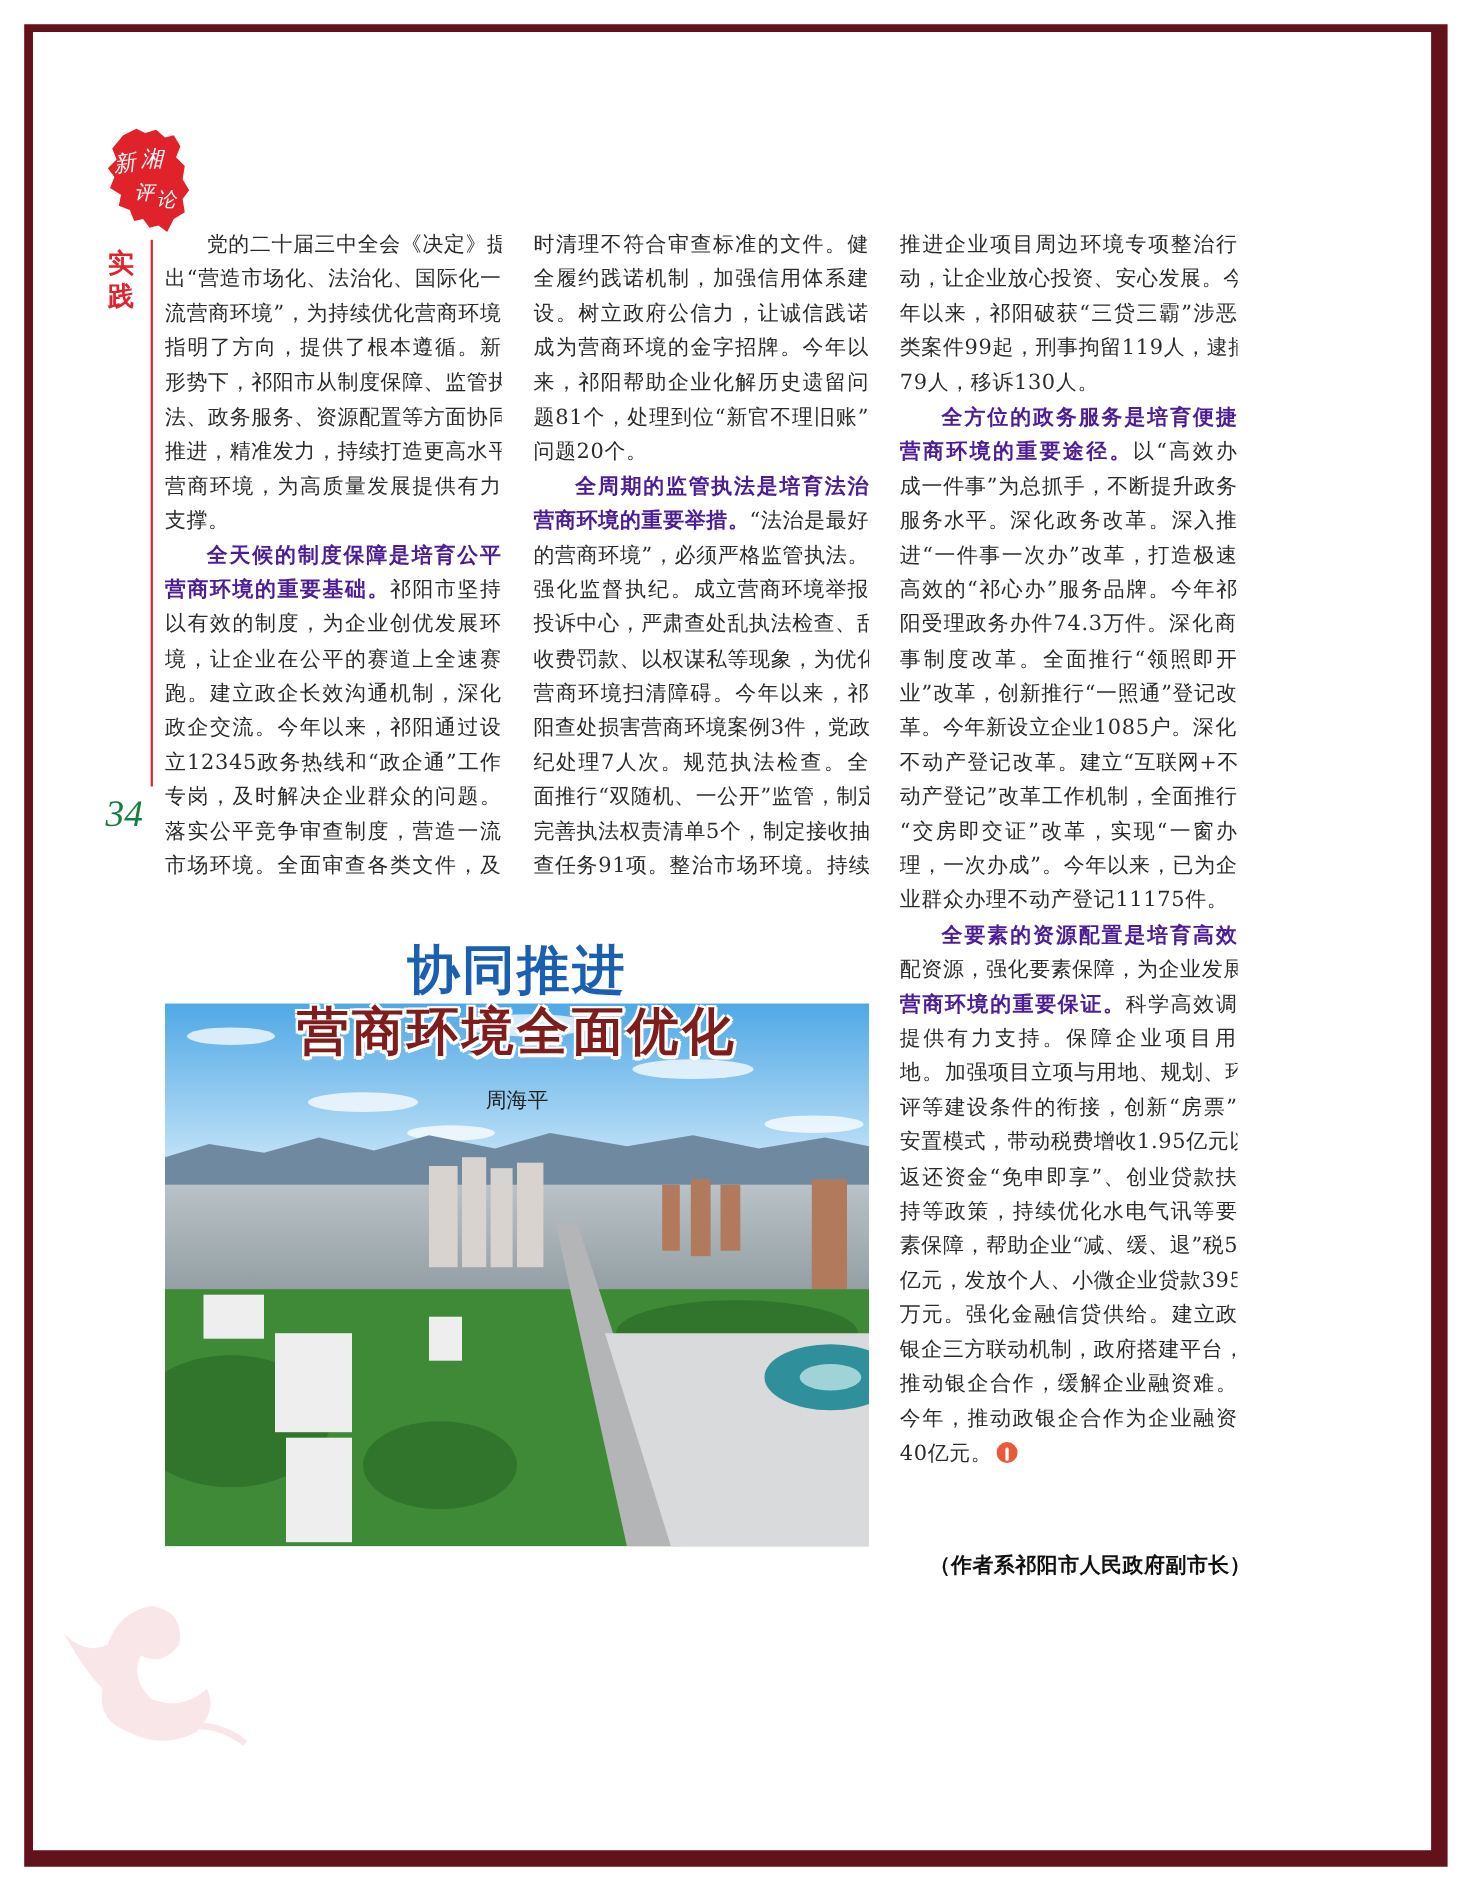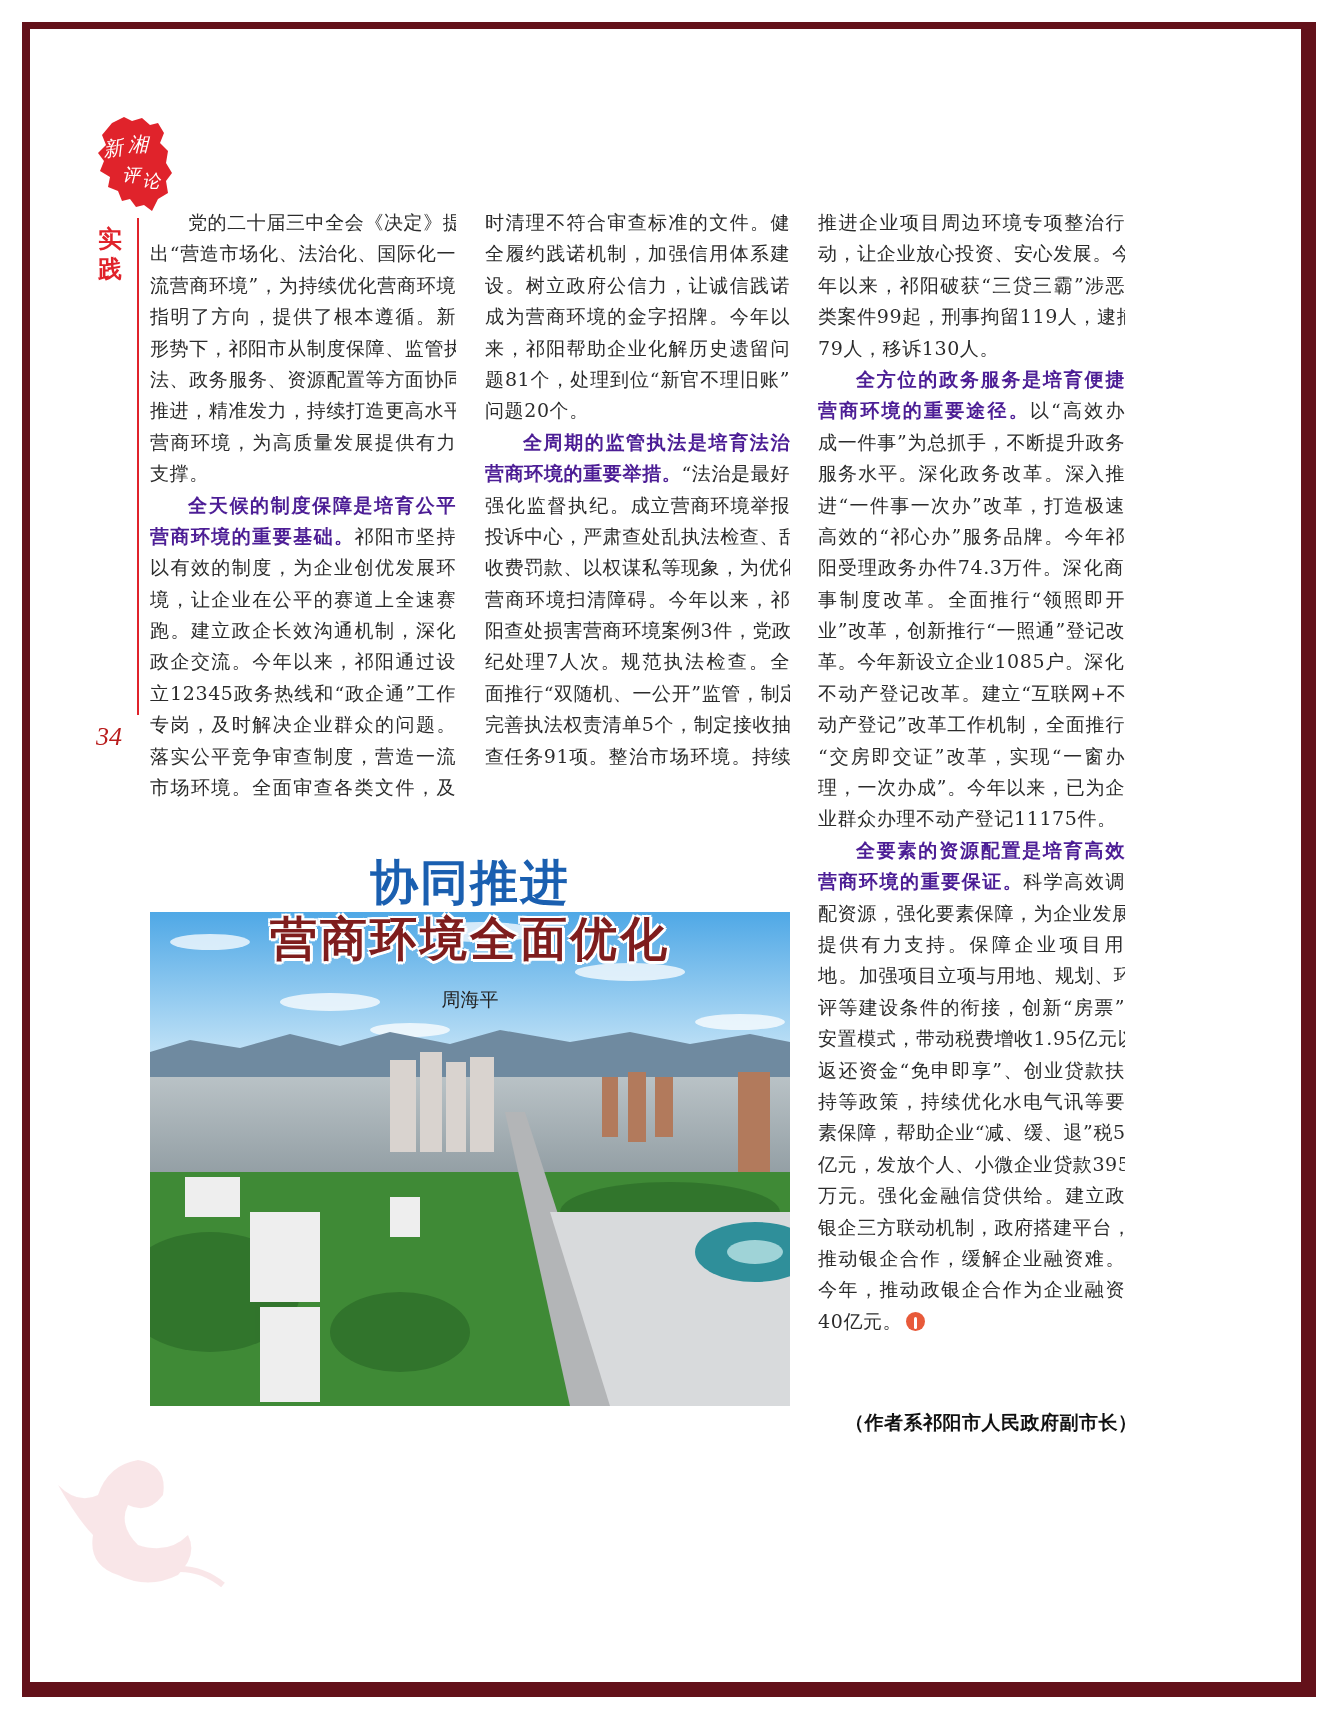--- a/index.html
+++ b/index.html
@@ -7,21 +7,21 @@
          font-family:"DejaVu Serif","Liberation Serif",serif; color:#2b2b2b; }
   .frame { position:absolute; left:22px; top:22px; width:1294px; height:1675px;
            box-sizing:border-box; border-style:solid; border-color:#63111a;
            border-width:7px 15px 15px 8px; background:#ffffff; }
   .logo { position:absolute; left:94px; top:115px; width:80px; height:98px; }
   .section-label { position:absolute; left:96px; top:224px; width:28px;
                    font-family:"DejaVu Sans","Liberation Sans",sans-serif; font-weight:bold;
                    color:#e0232b; font-size:24px; line-height:30px; text-align:center; }
   .vline { position:absolute; left:137px; top:218px; width:1.5px; height:497px; background:#e0232b; }
   .page-no { position:absolute; left:96px; top:722px; font-family:"Liberation Serif",serif;
-             font-style:italic; font-size:26px; color:#b91c1c; }
+             font-style:italic; font-size:34px; color:#15803d; }
   .col { position:absolute; top:207px; font-size:19px; line-height:31.4px; text-align:justify;
          text-align-last:justify; letter-spacing:0.6px; }
   .col .line { display:block; white-space:nowrap; text-align-last:justify; }
   .col .l-left { text-align-last:left; }
   .col b { font-weight:bold; color:#4c1d95; font-family:"DejaVu Sans","Liberation Sans",sans-serif; }
   .col i.kai { font-style:normal; letter-spacing:1.5px; }
   #col1 { left:150px; width:306px; }
   #col2 { left:485px; width:305px; }
   #col3 { left:818px; width:307px; }
   .line { overflow:hidden; height:31.4px; }
@@ -91,20 +91,21 @@
 <div class="col" id="col2">
   <span class="line">时清理不符合审查标准的文件。健</span>
   <span class="line">全履约践诺机制，加强信用体系建</span>
   <span class="line">设。树立政府公信力，让诚信践诺</span>
   <span class="line">成为营商环境的金字招牌。今年以</span>
   <span class="line">来，祁阳帮助企业化解历史遗留问</span>
   <span class="line">题81个，处理到位“新官不理旧账”</span>
   <span class="line l-left">问题20个。</span>
   <span class="line" style="padding-left:2em;"><b>全周期的监管执法是培育法治</b></span>
   <span class="line"><b>营商环境的重要举措。</b><span>“法治是最好</span></span>
+  <span class="line">的营商环境”，必须严格监管执法。</span>
   <span class="line"><i class="kai">强化监督执纪。</i><span>成立营商环境举报</span></span>
   <span class="line">投诉中心，严肃查处乱执法检查、乱</span>
   <span class="line">收费罚款、以权谋私等现象，为优化</span>
   <span class="line">营商环境扫清障碍。今年以来，祁</span>
   <span class="line">阳查处损害营商环境案例3件，党政</span>
   <span class="line"><span>纪处理7人次。</span><i class="kai">规范执法检查。</i><span>全</span></span>
   <span class="line">面推行“双随机、一公开”监管，制定</span>
   <span class="line">完善执法权责清单5个，制定接收抽</span>
   <span class="line"><span>查任务91项。</span><i class="kai">整治市场环境。</i><span>持续</span></span>
 </div>
@@ -124,22 +125,22 @@
   <span class="line"><span>阳受理政务办件74.3万件。</span><i class="kai">深化商</i></span>
   <span class="line"><i class="kai">事制度改革。</i><span>全面推行“领照即开</span></span>
   <span class="line">业”改革，创新推行“一照通”登记改</span>
   <span class="line"><span>革。今年新设立企业1085户。</span><i class="kai">深化</i></span>
   <span class="line"><i class="kai">不动产登记改革。</i><span>建立“互联网+不</span></span>
   <span class="line">动产登记”改革工作机制，全面推行</span>
   <span class="line">“交房即交证”改革，实现“一窗办</span>
   <span class="line">理，一次办成”。今年以来，已为企</span>
   <span class="line l-left">业群众办理不动产登记11175件。</span>
   <span class="line" style="padding-left:2em;"><b>全要素的资源配置是培育高效</b></span>
+  <span class="line">配资源，强化要素保障，为企业发展</span>
   <span class="line"><b>营商环境的重要保证。</b><span>科学高效调</span></span>
-  <span class="line">配资源，强化要素保障，为企业发展</span>
   <span class="line"><span>提供有力支持。</span><i class="kai">保障企业项目用</i></span>
   <span class="line"><i class="kai">地。</i><span>加强项目立项与用地、规划、环</span></span>
   <span class="line">评等建设条件的衔接，创新“房票”</span>
   <span class="line">安置模式，带动税费增收1.95亿元以</span>
   <span class="line">返还资金“免申即享”、创业贷款扶</span>
   <span class="line">持等政策，持续优化水电气讯等要</span>
   <span class="line">素保障，帮助企业“减、缓、退”税5.6</span>
   <span class="line">亿元，发放个人、小微企业贷款3950</span>
   <span class="line"><span>万元。</span><i class="kai">强化金融信贷供给。</i><span>建立政</span></span>
   <span class="line">银企三方联动机制，政府搭建平台，</span>

